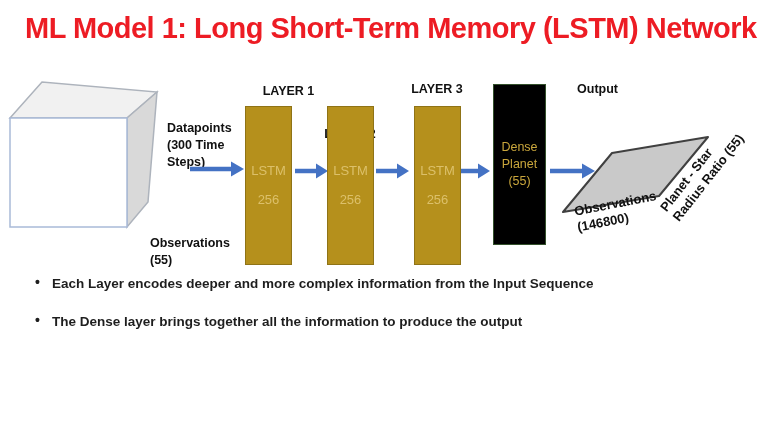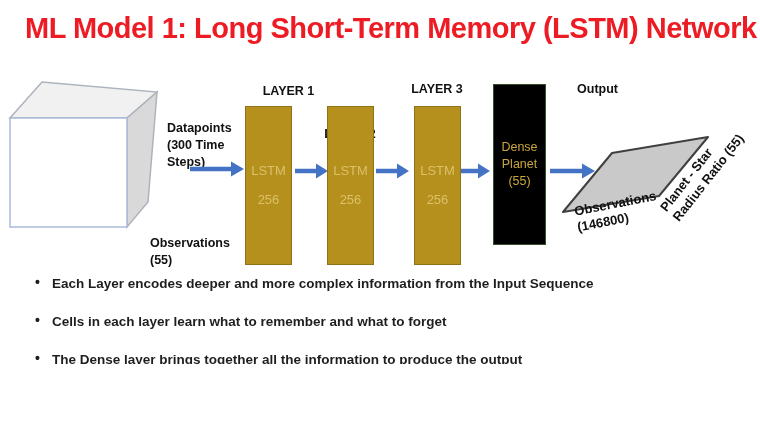--- a/index.html
+++ b/index.html
@@ -146,17 +146,16 @@
     <span>Observations</span>
     <span>(146800)</span>
   </div>
   <div class="caption-ratio">
     <span>Planet - Star</span>
     <span>Radius Ratio (55)</span>
   </div>
 
   <ul class="bullets">
     <li>Each Layer encodes deeper and more complex information from the Input Sequence</li>
-    <li>Cells in each layer learn what to remember and what to forget</li>
     <li>The Dense layer brings together all the information to produce the output</li>
   </ul>
 
 </div>
 
 </body></html>

